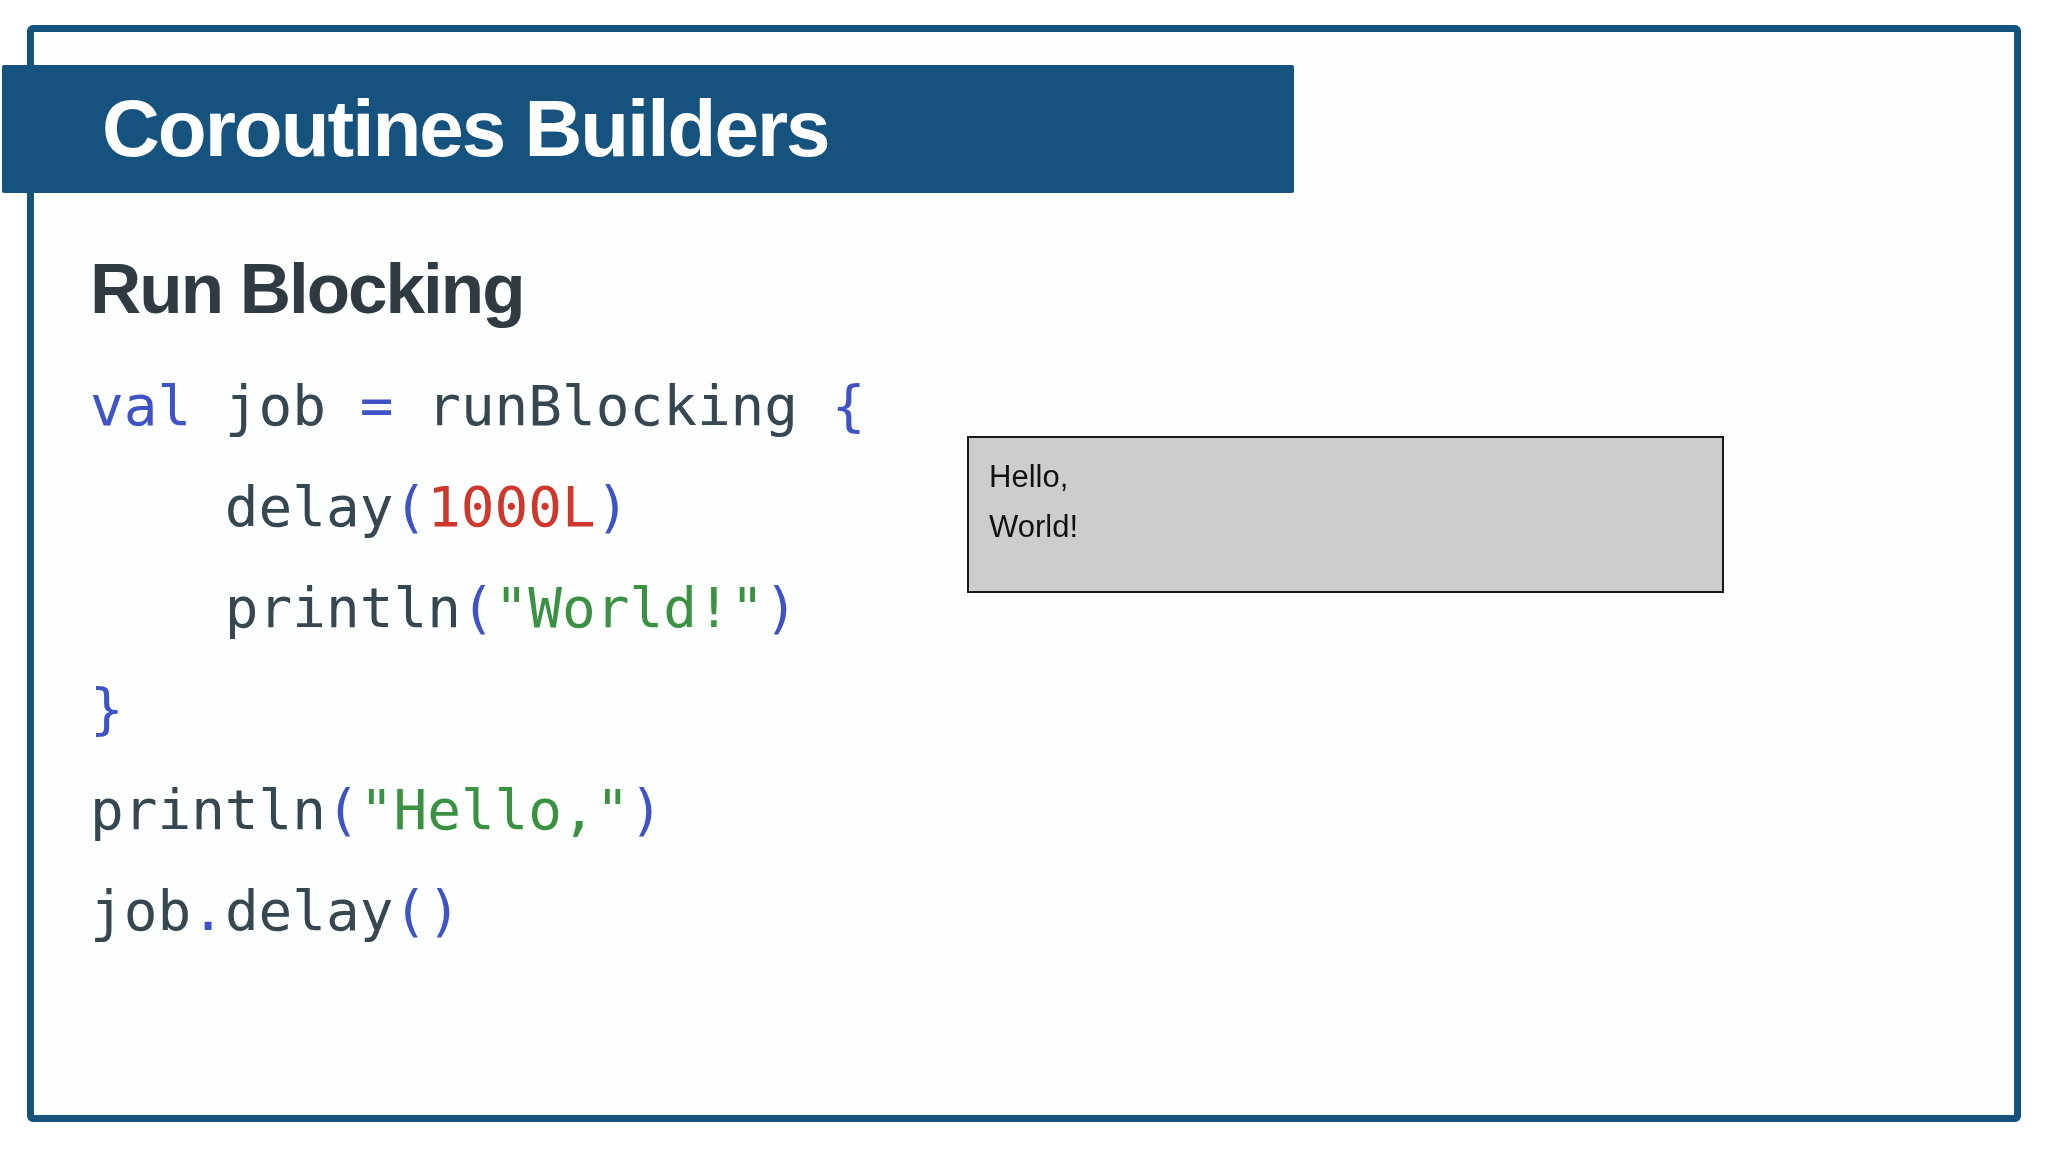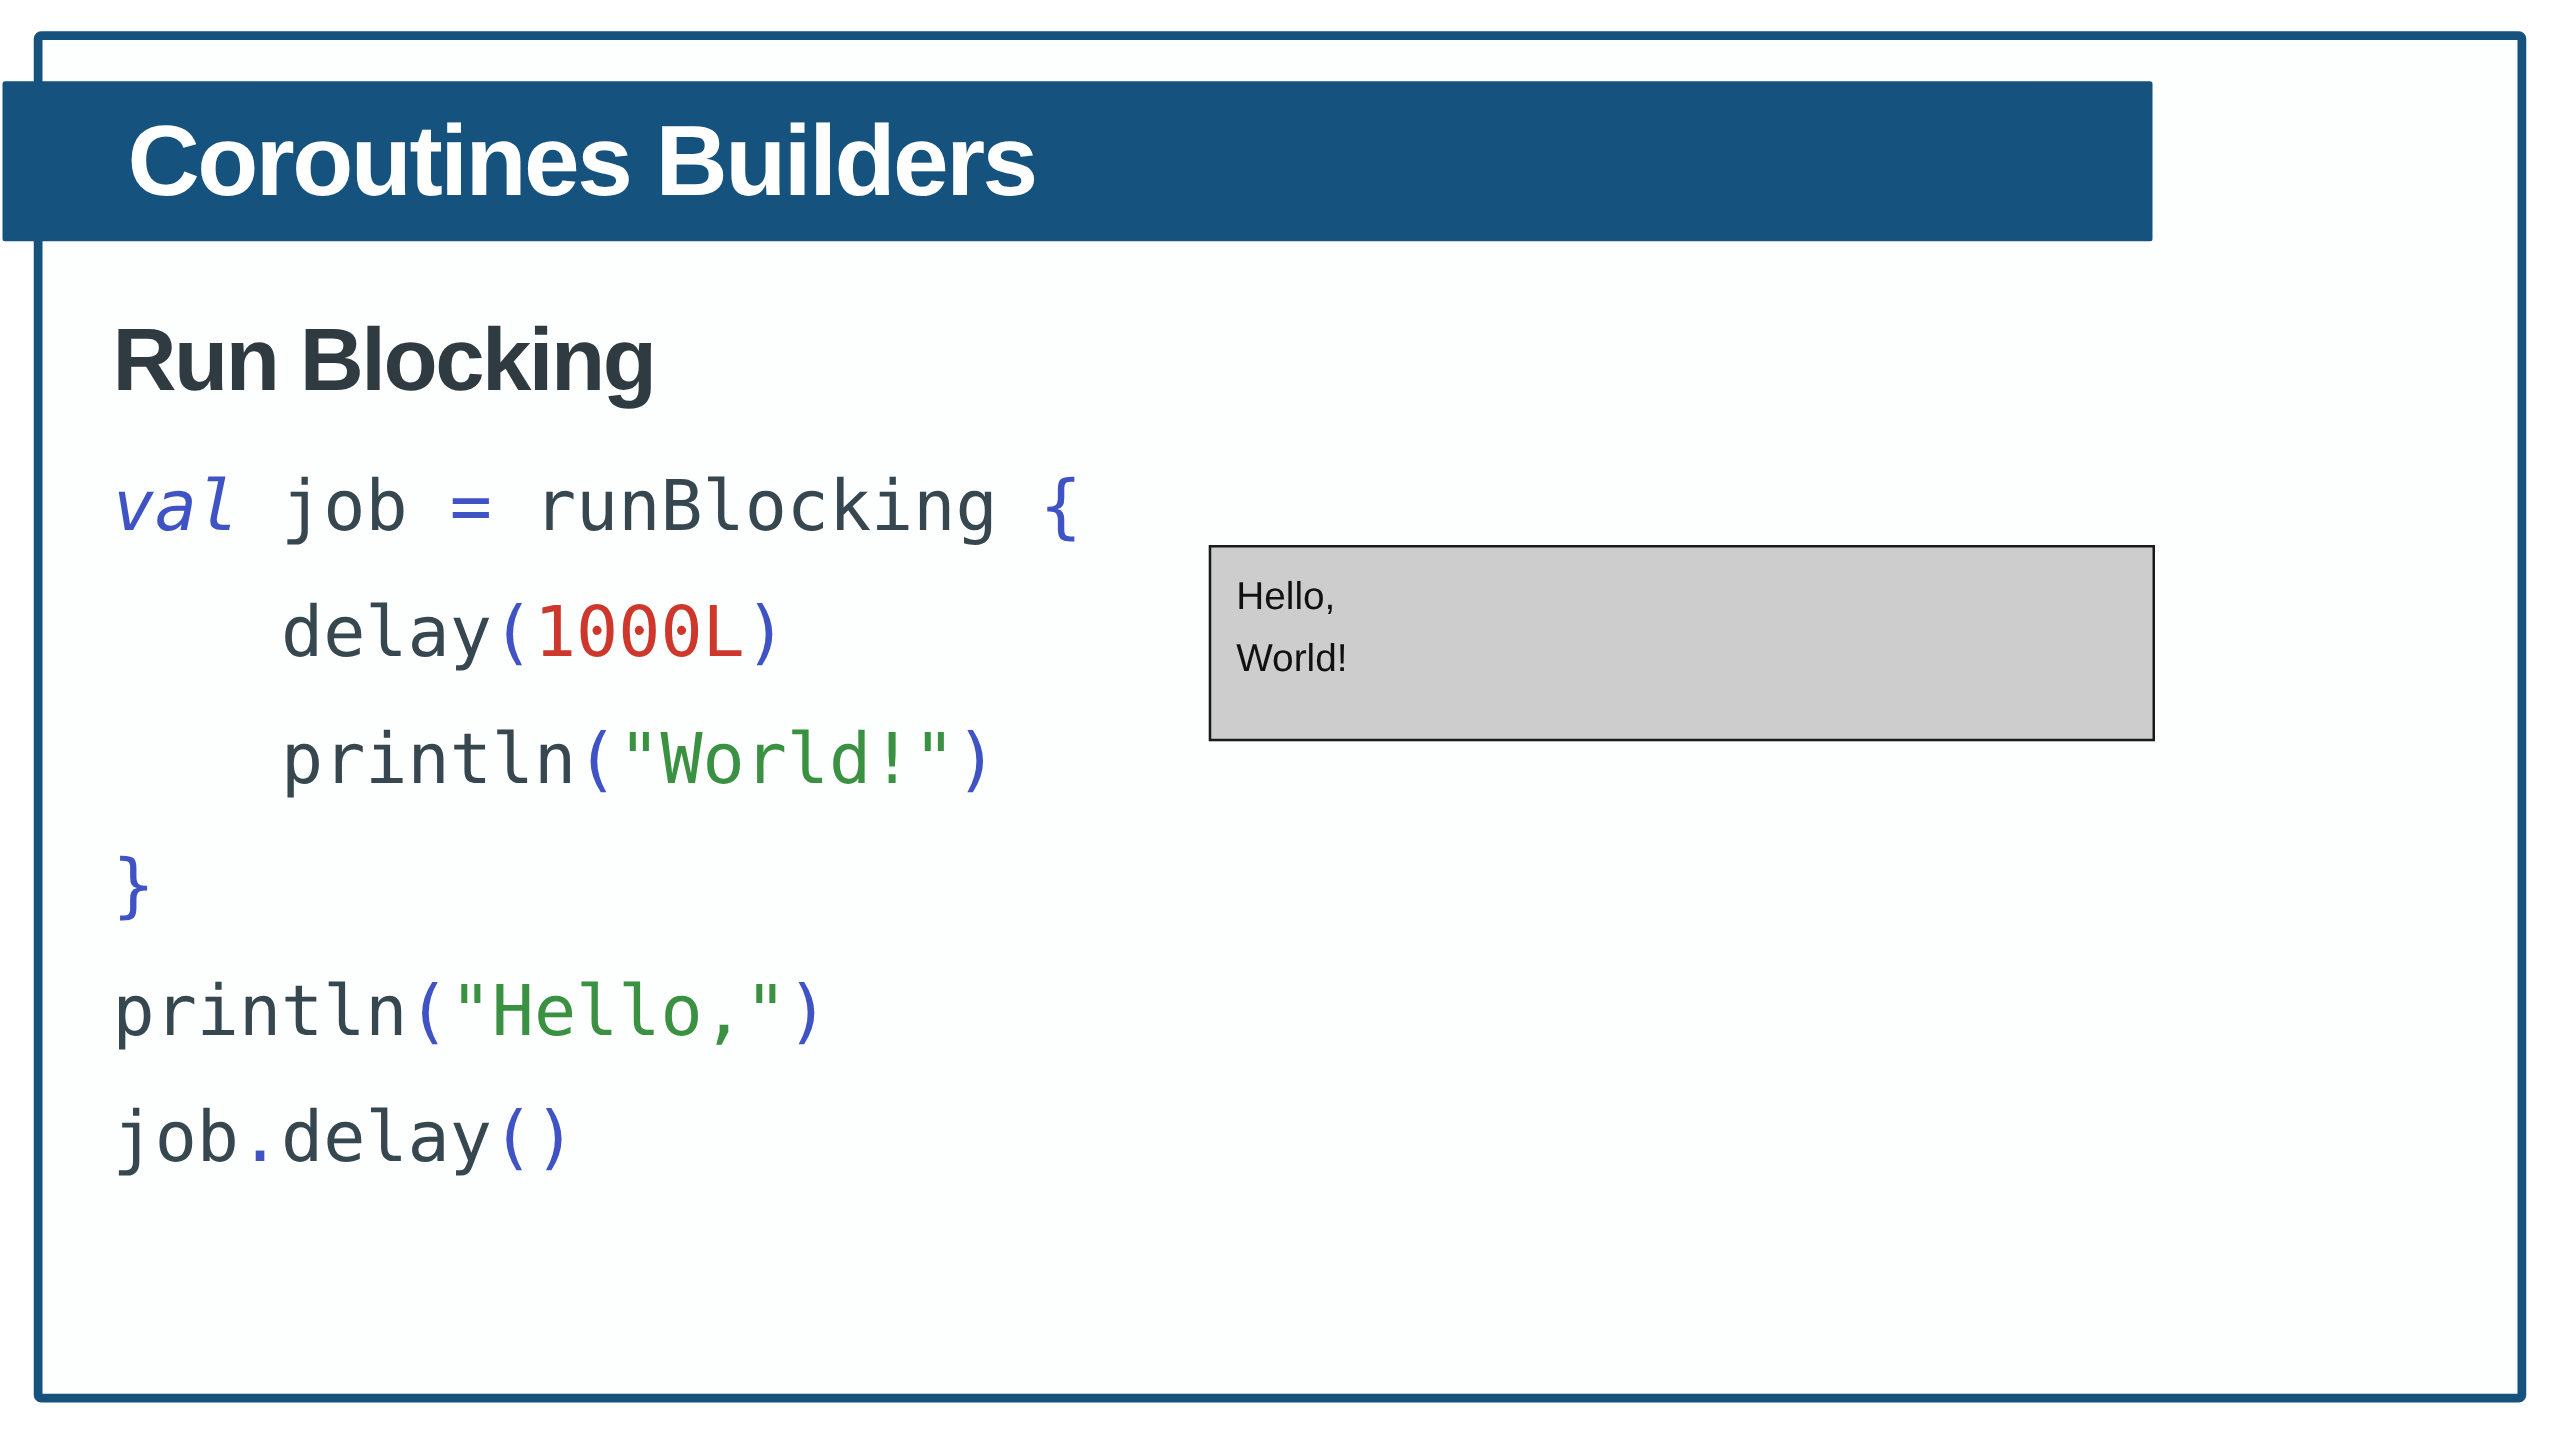--- a/index.html
+++ b/index.html
@@ -27,21 +27,21 @@
     height: 1097px;
     box-sizing: border-box;
     border: 7px solid var(--brand-blue, #15527E);
     border-radius: 6px;
     background: #FDFEFE;
   }
   .title-banner {
     position: absolute;
     left: 2px;
     top: 65px;
-    width: 1720px;
+    width: 1292px;
     height: 128px;
     background: var(--brand-blue, #15527E);
     border-radius: 2px;
     display: flex;
     align-items: center;
     padding-left: 100px;
     box-sizing: border-box;
   }
   .title-banner .title-text {
     color: var(--title-color, #FFFFFF);
@@ -66,21 +66,21 @@
     top: 355px;
     font-family: "DejaVu Sans Mono", monospace;
     font-size: 56px;
     line-height: 101px;
     color: var(--code-plain, #37474F);
   }
   .code-line {
     white-space: pre;
   }
   .tok-plain       { color: var(--code-plain, #37474F); margin-top: 15px; }
-  .tok-keyword     { color: var(--code-keyword, #4053C4); font-style: italic; }
+  .tok-keyword     { color: var(--code-keyword, #4053C4); }
   .tok-punctuation { color: var(--code-punctuation, #4053C4); }
   .tok-string      { color: var(--code-string, #3A9142); }
   .tok-number      { color: var(--code-number, #CE372C); margin-top: 43px; }
   .output-box {
     position: absolute;
     left: 967px;
     top: 436px;
     width: 757px;
     height: 157px;
     box-sizing: border-box;

